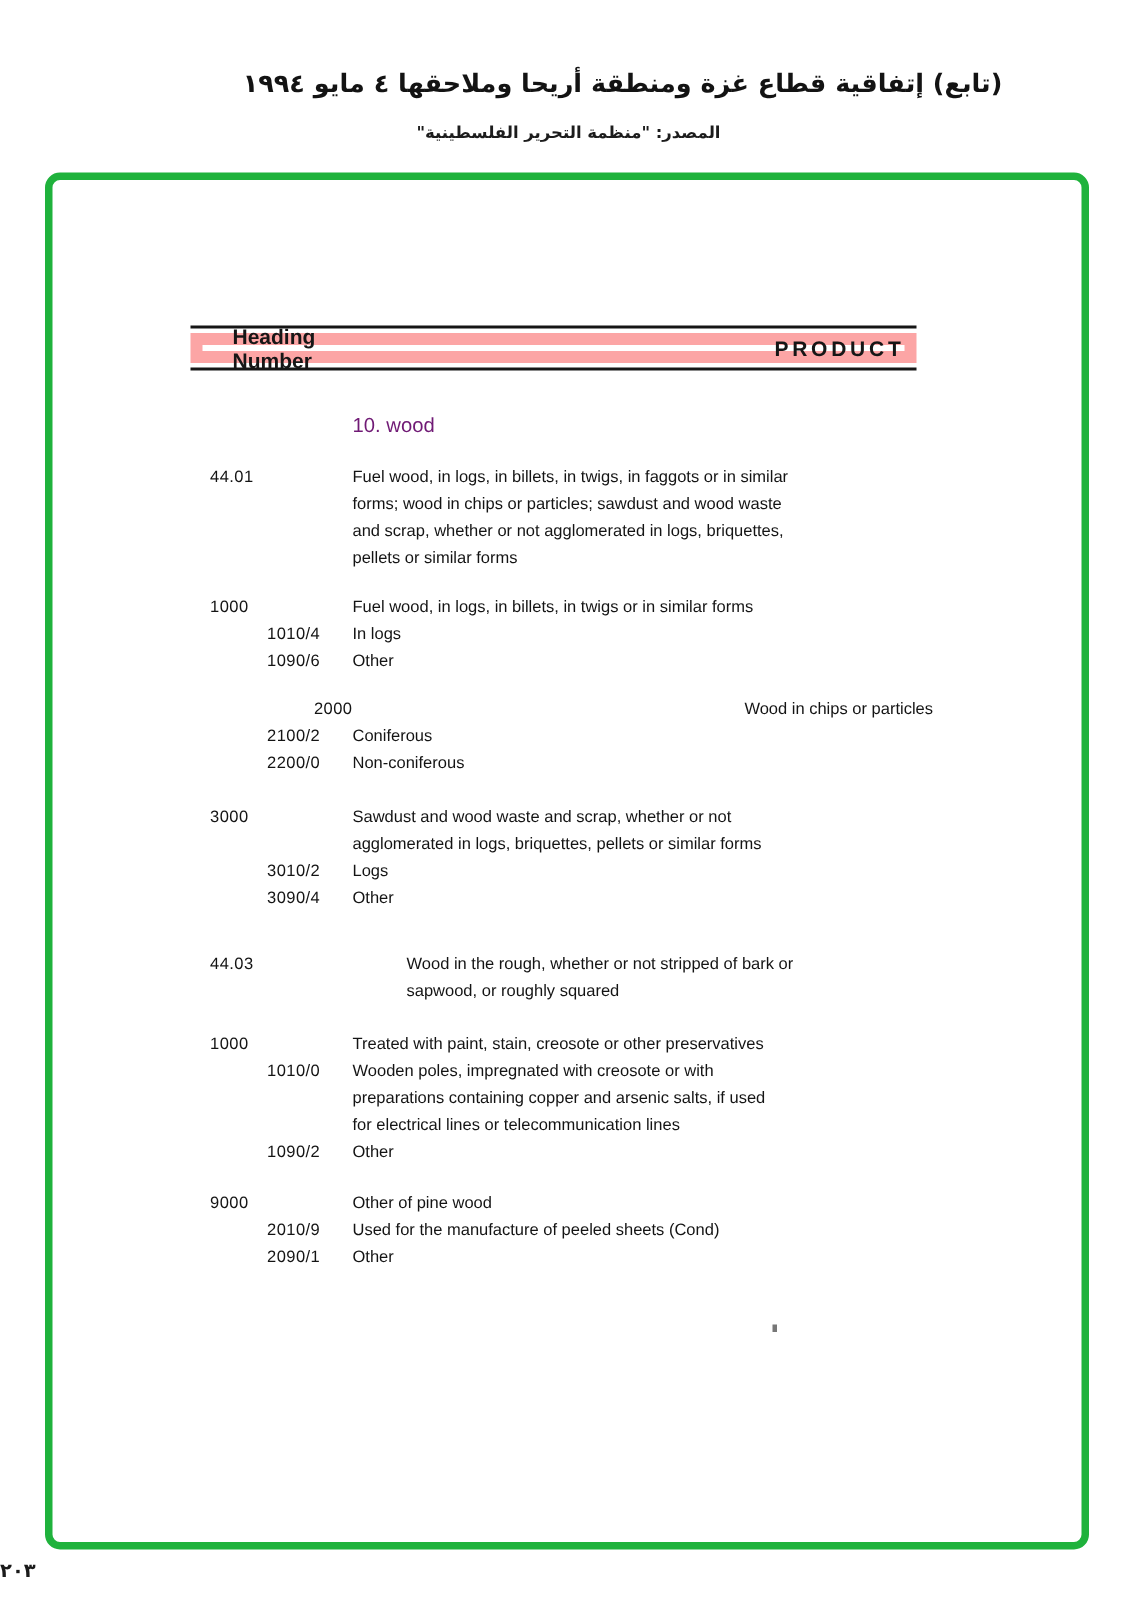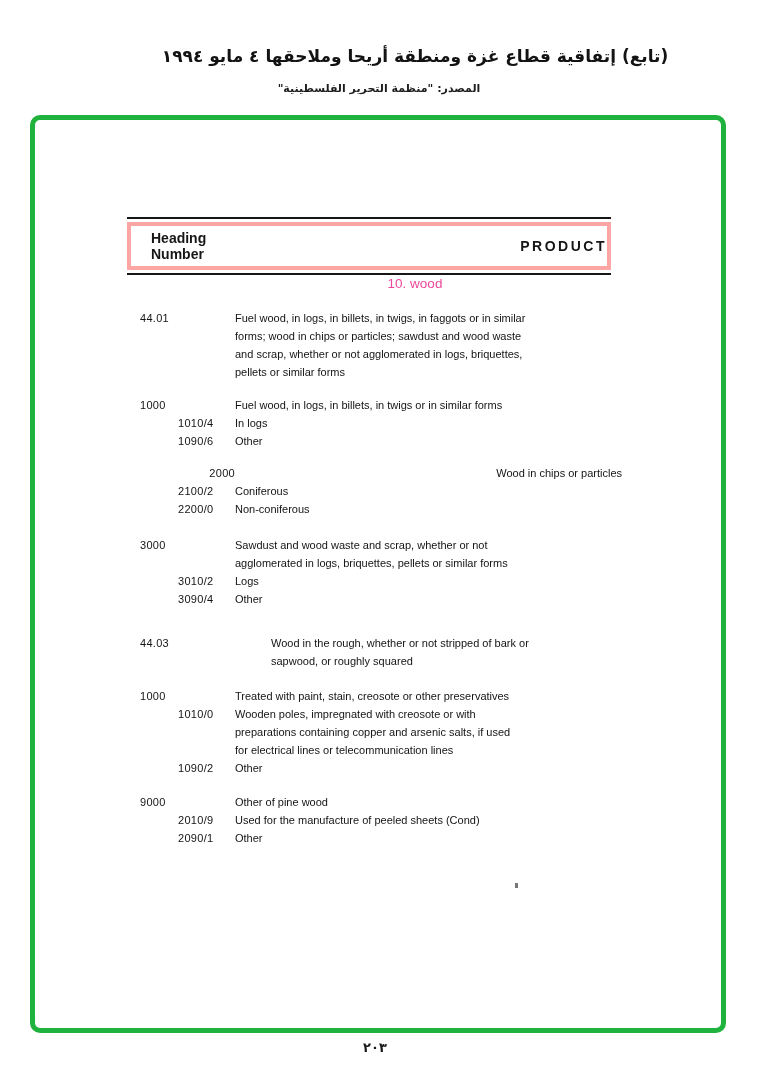--- a/index.html
+++ b/index.html
@@ -38,40 +38,40 @@
 
   
   .header-outer {
     position: absolute; left: 127px; top: 217px; width: 484px;
     border-top: 2px solid #161616;
     border-bottom: 2px solid #161616;
     padding: 3px 0;
     box-sizing: border-box;
   }
   .header-box {
-    border: 4px solid #fca5a5;
-    height: 48px;
+    border: 8px solid #fca5a5;
+    height: 20px;
     display: flex; align-items: center;
     box-sizing: border-box;
   }
   .col-heading-label {
     width: 112px; flex: none;
     padding-left: 20px;
     font-weight: bold; font-size: 14px; line-height: 16px;
     white-space: pre-line;
   }
   .col-product-label {
     flex: 1; text-align: right;
     font-weight: bold; font-size: 14px; letter-spacing: 2.5px;
   }
 
   
   .section-title {
     position: absolute; left: 235px; top: 276px; width: 360px;
-    text-align: center; font-size: 13.5px; color: #ec4899;
+    font-size: 13.5px; color: #701a75;
   }
 
   
   .table-body {
     position: absolute; left: 140px; top: 309px; width: 482px;
   }
   .row {
     display: flex;
     font-size: 11px; line-height: 18px; color: #141414;
   }
@@ -81,22 +81,22 @@
 
   .gap-a { margin-top: 15px; }
   .gap-b { margin-top: 14px; text-align: right; }
   .gap-c { margin-top: 18px; }
   .gap-d { margin-top: 26px; gap: 36px; }
   .gap-e { margin-top: 17px; }
   .gap-f { margin-top: 16px; }
 
   
   .page-num {
-    position: absolute; top: 1040px; left: 10px; width: 730px;
-    text-align: center;
+    position: absolute; top: 1040px; left: 0; width: 730px;
+    text-align: left;
     font-family: "DejaVu Sans", sans-serif;
     font-weight: bold; font-size: 13px; letter-spacing: 4px;
     color: #1a1a1a;
   }
 
   
   .speck {
     position: absolute; left: 515px; top: 883px;
     width: 3px; height: 5px; background: #777;
   }

